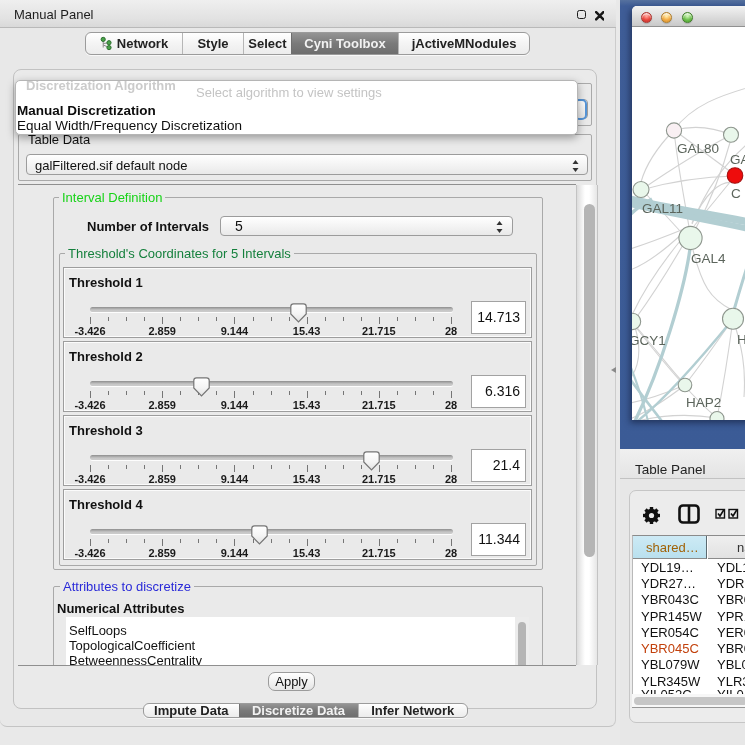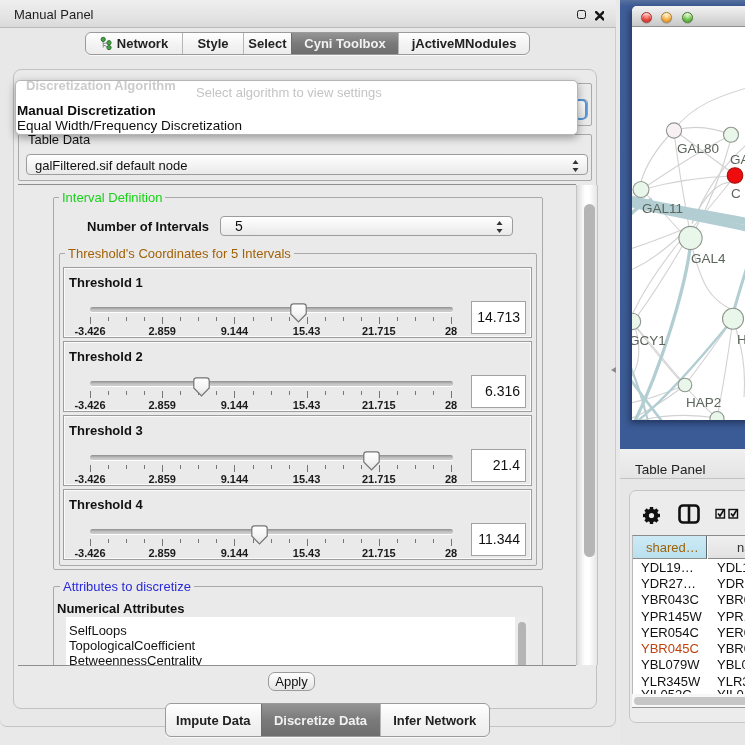--- a/index.html
+++ b/index.html
@@ -137,21 +137,21 @@
     <div class="abs" style="left:87px;top:218.5px;font-size:13px;font-weight:bold;color:#111;">Number of Intervals</div>
     <div class="combo" style="left:220px;top:216px;width:293px;height:20px;">
       <span class="ct" style="left:14px;font-size:14px;">5</span>
       <svg class="updn" style="right:9px;top:3.5px;" viewBox="0 0 7 12">
             <path d="M3.5 0 L6.5 4 L0.5 4 Z" fill="#333"></path>
             <path d="M3.5 12 L6.5 8 L0.5 8 Z" fill="#333"></path>
           </svg>
     </div>
 
     <div class="group" style="left:58.5px;top:253px;width:478px;height:313px;"></div>
-    <div class="glabel" style="left:65px;top:247px;color:#a16207;">Threshold's Coordinates for 5 Intervals</div>
+    <div class="glabel" style="left:65px;top:247px;color:#15803d;">Threshold's Coordinates for 5 Intervals</div>
 
     <div class="tpanel" style="top:267px;">
           <div class="tl">Threshold 1</div>
           <div class="track"></div>
           <div class="tick" style="left:26.0px;top:48.5px;height:7px;"></div>
           <div class="tick" style="left:44.0px;top:48.5px;height:4.5px;"></div>
           <div class="tick" style="left:62.1px;top:48.5px;height:4.5px;"></div>
           <div class="tick" style="left:80.2px;top:48.5px;height:4.5px;"></div>
           <div class="tick" style="left:98.2px;top:48.5px;height:7px;"></div>
           <div class="tick" style="left:116.2px;top:48.5px;height:4.5px;"></div>
@@ -326,21 +326,21 @@
     <div class="abs" style="left:515px;top:617px;width:14px;height:80px;background:#ececec;"></div>
     <div class="sbthumb" style="left:518px;top:622px;width:8px;height:70px;"></div>
   </div>
     </div>
 
   <div class="sbtrack" style="left:576px;top:185px;width:22px;height:480px;"></div>
   <div class="sbthumb" style="left:583.5px;top:204px;width:11px;height:353px;"></div>
 
   <div class="macbtn" style="left:268px;top:671.5px;width:47px;height:19px;line-height:18px;">Apply</div>
 
-  <div class="seg" style="left:143px;top:703px;height:34px;margin-left:22px;">
+  <div class="seg" style="left:143px;top:703px;height:15px;">
     <div class="s" style="width:94.5px;font-weight:600;">Impute Data</div>
     <div class="s on" style="width:119px;font-weight:600;">Discretize Data</div>
     <div class="s" style="width:109.5px;font-weight:600;">Infer Network</div>
   </div>
 
   <div class="abs" style="left:611px;top:367px;width:0;height:0;border-top:3.5px solid transparent;border-bottom:3.5px solid transparent;border-right:5px solid #8a8a8a;"></div>
 
   <div id="blue"></div>
   <div id="netwin">
     <div id="nettitle">

